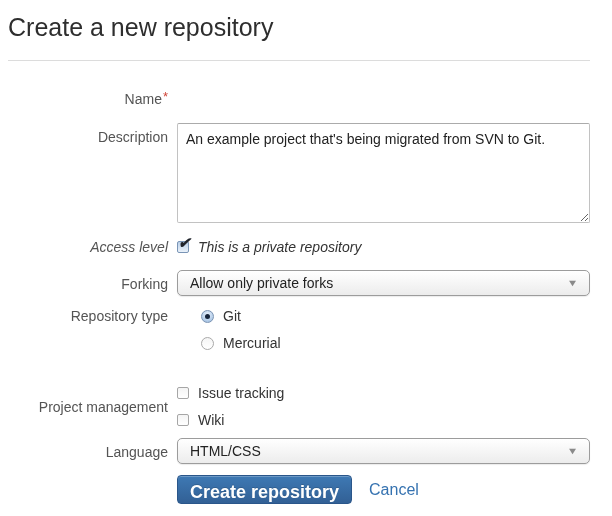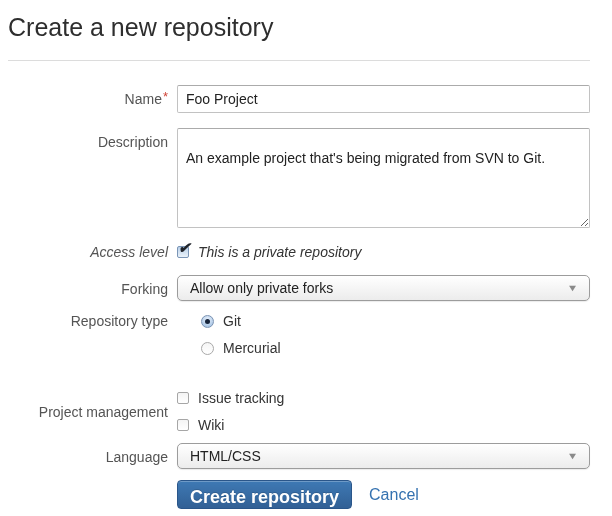--- a/index.html
+++ b/index.html
@@ -27,21 +27,21 @@
 
   .req { color:#d04437; font-size:13px; position:relative; top:-3px; margin-left:1px; }
 
   .text-input {
     width:100%; height:28px; border:1px solid #c2c2c2; border-top-color:#ababab;
     border-radius:2px; padding:0 8px; font-size:14px; color:#222;
     font-family:"Liberation Sans", sans-serif; background:#fff;
   }
   .textarea {
     width:100%; height:100px; border:1px solid #c2c2c2; border-top-color:#ababab;
-    border-radius:2px; padding:20px 8px; font-size:14px; color:#222; line-height:18px;
+    border-radius:2px; padding:6px 8px; font-size:14px; color:#222; line-height:18px;
     font-family:"Liberation Sans", sans-serif; background:#fff; resize:both; display:block;
   }
 
   .select {
     height:26px; display:flex; align-items:center; border:1px solid #9c9c9c;
     border-radius:5px; background:linear-gradient(#ffffff, #ececec);
     box-shadow:0 1px 1px rgba(0,0,0,0.08); padding:0 12px; font-size:14px; color:#222;
     cursor:default;
   }
   .select .arrow { margin-left:auto; color:#8a8a8a; font-size:9px; line-height:1; transform:scaleX(1.3); }
@@ -79,23 +79,20 @@
 
 <div class="page">
 
   <h1 class="page-title">Create a new repository</h1>
   <hr class="divider">
 
   <form>
 
     <div class="row row-name">
       <div class="row-label pad-input"><span>Name</span><span class="req">*</span></div>
-      <div class="field-col">
-        <input type="text" class="text-input" value="Foo Project" style="">
-      </div>
     </div>
 
     <div class="row row-desc">
       <div class="row-label pad-input">Description</div>
       <div class="field-col">
         <textarea class="textarea" style="">An example project that's being migrated from SVN to Git.</textarea>
       </div>
     </div>
 
     <div class="row row-access">

